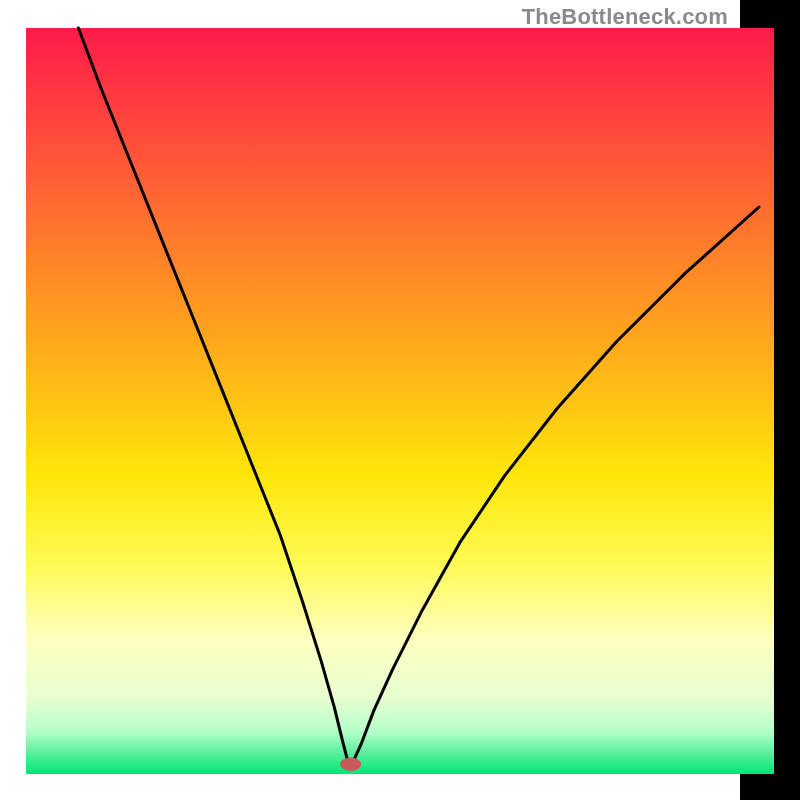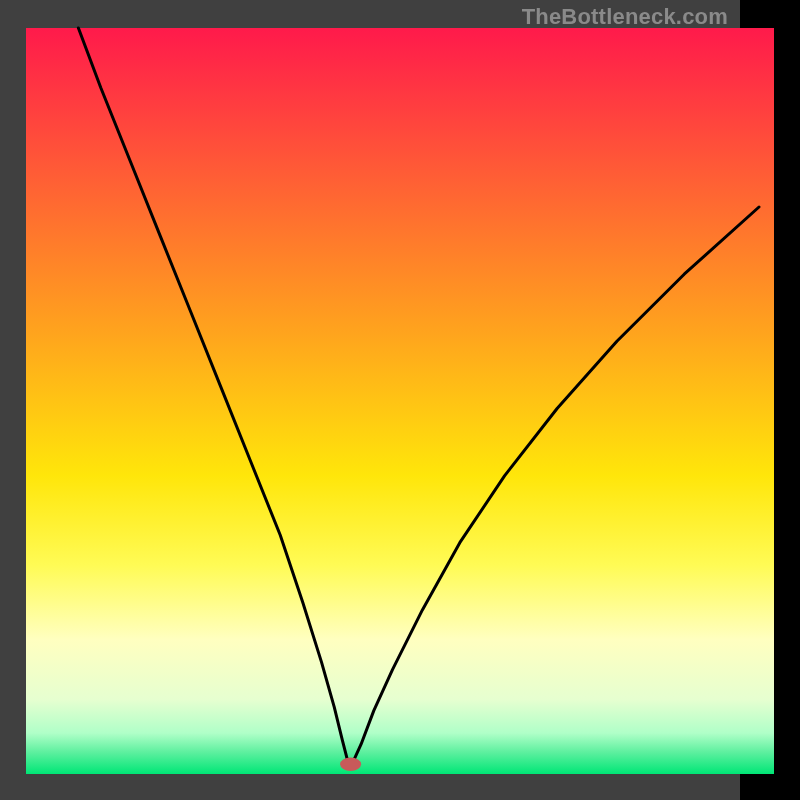--- a/index.html
+++ b/index.html
@@ -9,21 +9,21 @@
     height: 800px;
     background: #000;
     overflow: hidden;
   }
   .frame {
     position: absolute;
     left: 0;
     top: 0;
     width: 740px;
     height: 800px;
-    background: #404040;
+    background: #ffffff;
   }
   .watermark {
     position: absolute;
     top: 4px;
     right: 12px;
     font-family: Arial, Helvetica, sans-serif;
     font-size: 22px;
     font-weight: 600;
     color: #8a8a8a;
     letter-spacing: 0.2px;

